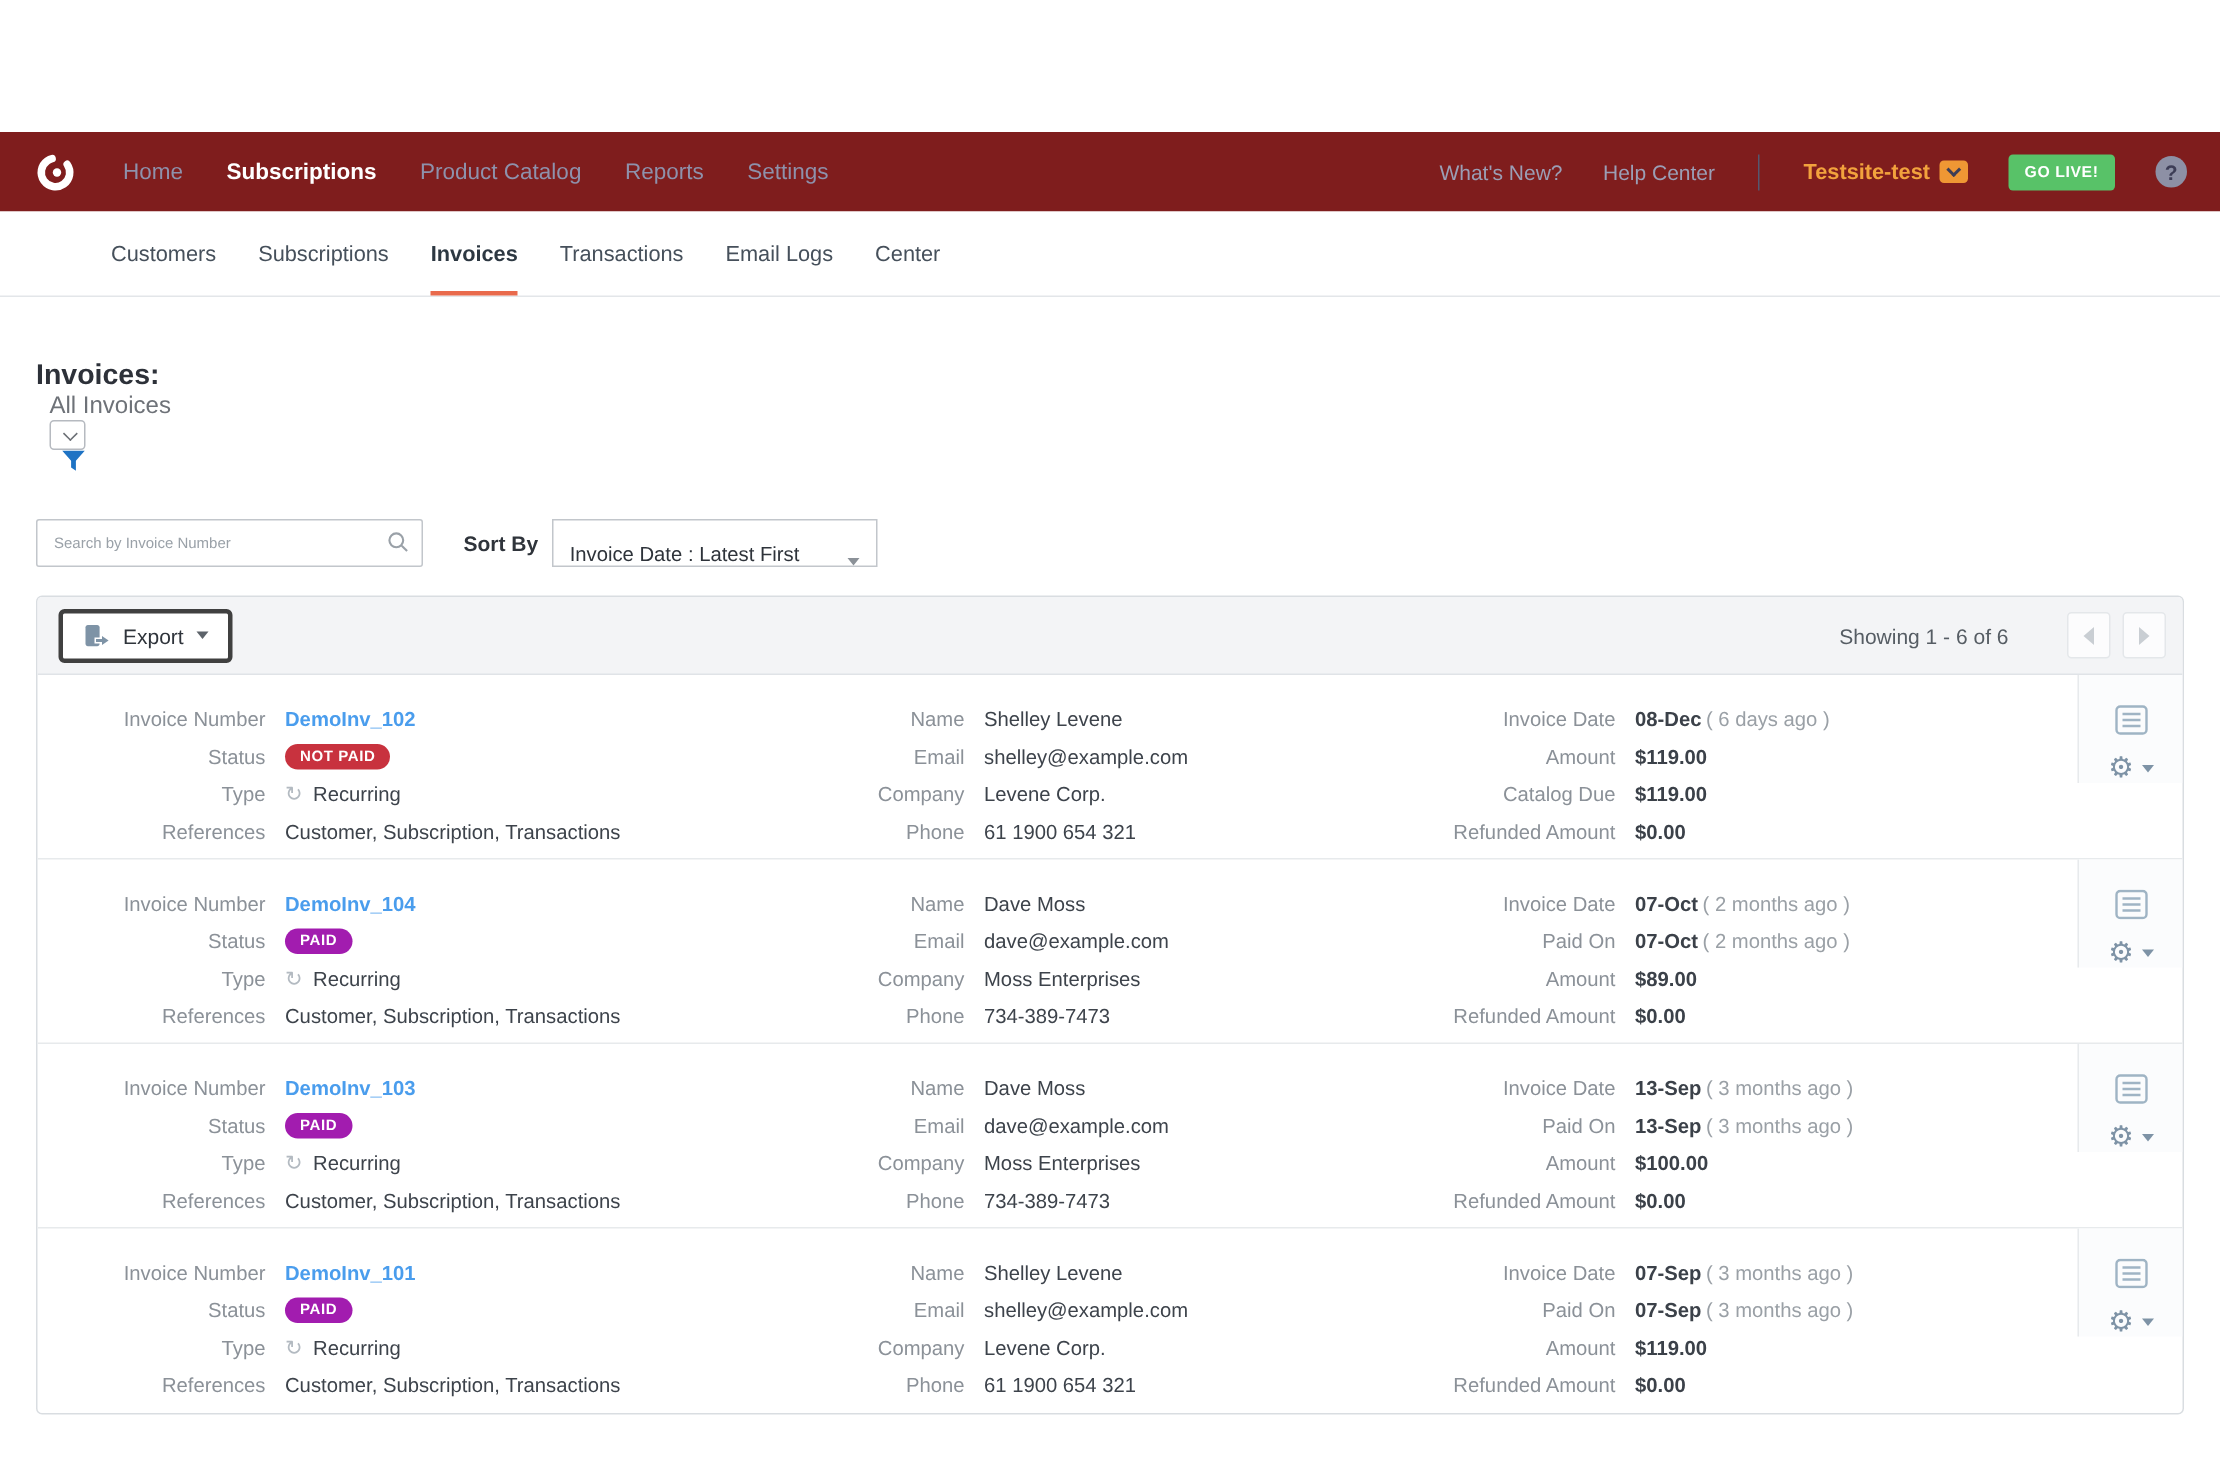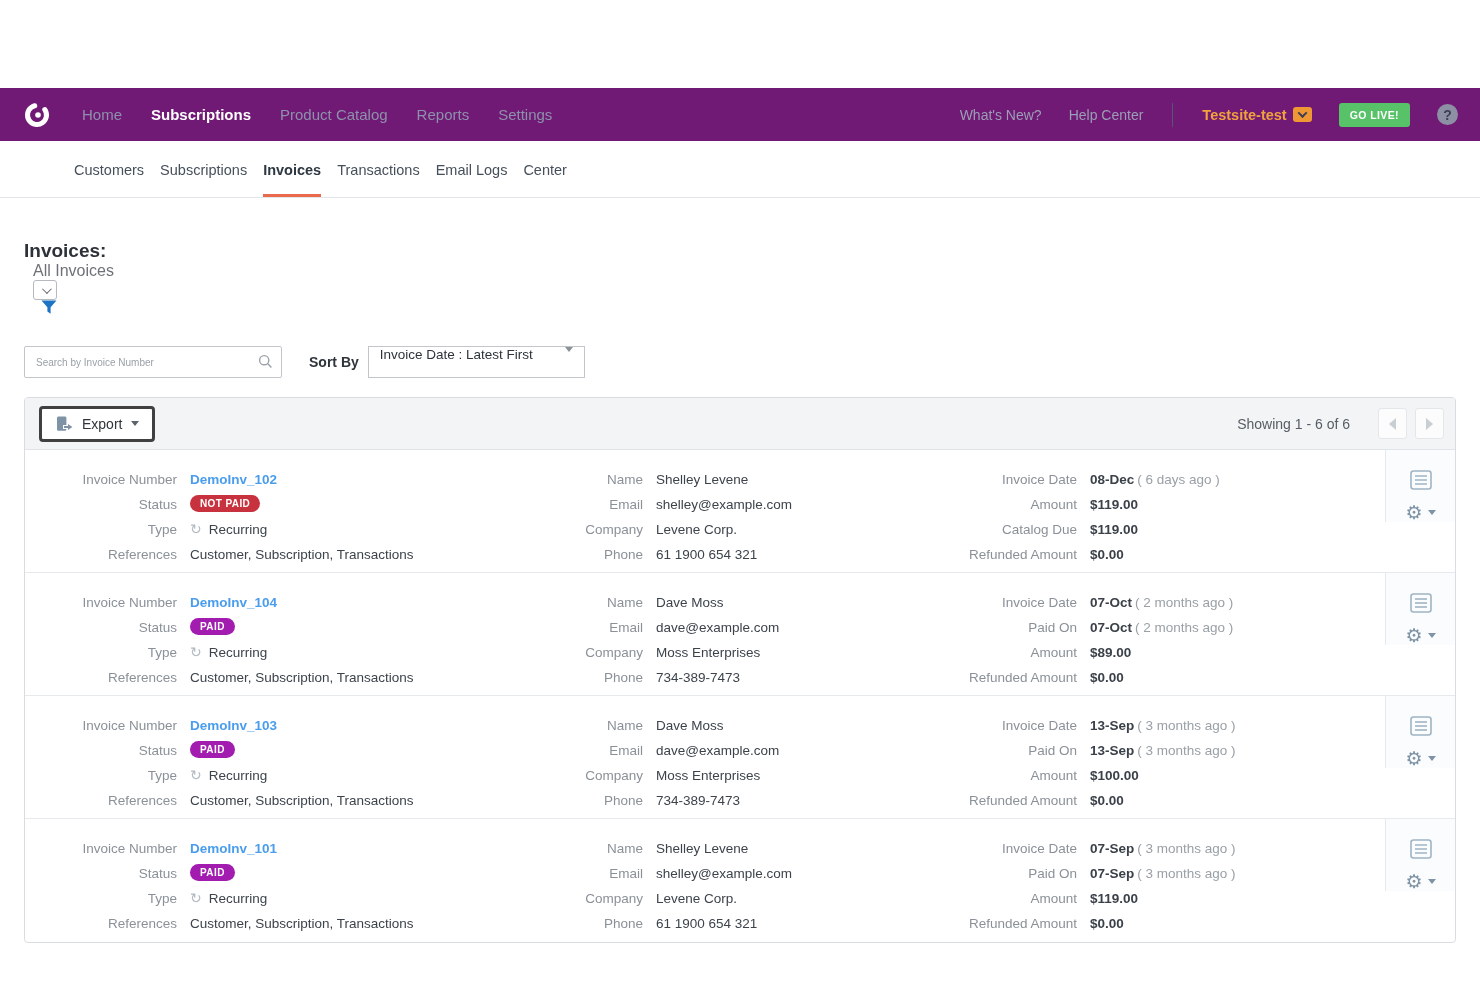--- a/index.html
+++ b/index.html
@@ -5,21 +5,21 @@
   * { margin:0; padding:0; box-sizing:border-box; }
   html,body { background:#fff; }
   body {
     width:1480px; height:987px; overflow:hidden; position:relative;
     font-family:"Liberation Sans", sans-serif; color:#3d434b;
   }
   .top-spacer { height:88px; background:#fff; }
 
   
   .topnav {
-    height:53px; background:#701a75; display:flex; align-items:center; padding:0 22px;
+    height:53px; background:#7f1d1d; display:flex; align-items:center; padding:0 22px;
   }
   .logo { display:flex; align-items:center; margin-right:30px; }
   .topnav .menu { display:flex; gap:29px; }
   .topnav .menu .titem { color:#8e91ab; font-size:15px; cursor:pointer; white-space:nowrap; }
   .topnav .menu .titem.active { color:#ffffff; font-weight:bold; }
   .topnav-right { margin-left:auto; display:flex; align-items:center; gap:27px; }
   .tn-link { color:#9b9eb5; font-size:14px; cursor:pointer; white-space:nowrap; }
   .vdiv { width:1px; height:24px; background:#55576f; margin:0 2px; }
   .site-name { color:#f2a23d; font-size:14.5px; font-weight:bold; display:flex; align-items:center; gap:6px; cursor:pointer; }
   .site-caret-badge {
@@ -35,21 +35,21 @@
     letter-spacing:.4px; padding:6px 11px; border-radius:3px; cursor:pointer;
     font-family:"Liberation Sans", sans-serif;
   }
   .help-circle {
     width:21px; height:21px; border-radius:50%; background:#8d90a5; color:#3d3d56;
     font-weight:bold; font-size:14px; display:flex; align-items:center; justify-content:center; cursor:pointer;
   }
 
   
   .subnav {
-    height:57px; display:flex; align-items:flex-end; gap:16px;
+    height:57px; display:flex; align-items:flex-end; gap:28px;
     padding:0 24px 0 74px; border-bottom:1px solid #e3e6e9; background:#fff;
   }
   .subnav .stab { font-size:14.5px; color:#46505b; padding-bottom:19px; cursor:pointer; white-space:nowrap; }
   .subnav .stab.active { font-weight:bold; color:#2d3842; border-bottom:3px solid #e96a4c; padding-bottom:16px; }
 
   .content { padding:0 24px; }
 
   
   .title-row { margin-top:42px; display:flex; align-items:flex-start;flex-direction:column; }
   .page-title { font-size:19px; font-weight:bold; color:#2d3139; }
@@ -66,38 +66,38 @@
   .search-box { position:relative; width:258px; }
   .search-box input {
     width:100%; height:32px; border:1px solid #c2c6cb; border-radius:2px;
     padding:0 32px 0 11px; font-size:10px; color:#333; font-family:"Liberation Sans", sans-serif;
   }
   .search-box input::placeholder { color:#9aa1a8; }
   .search-box .mag { position:absolute; right:9px; top:8px; }
   .sort-label { margin-left:27px; margin-right:9px; font-size:14px; font-weight:bold; color:#2f343b; }
   .sort-select {
     width:217px; height:32px; border:1px solid #c2c6cb; background:#fff; cursor:pointer;
-    display:flex; align-items:flex-start; justify-content:space-between; padding:0 11px; font-size:13.5px; color:#2e333a;
+    display:flex; align-items:flex-end; justify-content:space-between; padding:0 11px; font-size:13.5px; color:#2e333a;
   }
   .sort-select .sel-caret { width:0; height:0; border-left:4px solid transparent; border-right:4px solid transparent; border-top:5px solid #8b9198; }
 
   
   .table-card { margin-top:19px; border:1px solid #d9dde1; border-radius:4px; background:#fff; overflow:hidden; }
   .toolbar {
     height:52px; background:#f3f4f6; border-bottom:1px solid #e0e3e7;
     display:flex; align-items:center; padding:0 11px 0 14px;
   }
   .export-btn {
     height:36px; background:#fff; border:3px solid #404040; border-radius:4px; cursor:pointer;
     display:flex; align-items:center; gap:9px; padding:0 13px; font-size:14px; color:#2f343b;
     font-family:"Liberation Sans", sans-serif;
   }
   .export-btn .exp-caret { width:0; height:0; border-left:4px solid transparent; border-right:4px solid transparent; border-top:5px solid #5d636a; }
   .toolbar-right { margin-left:auto; display:flex; align-items:center; }
-  .showing { font-size:14px; color:#565d64; margin-right:20px;text-align:right; }
+  .showing { font-size:14px; color:#565d64; margin-right:31px;text-align:right; }
   .page-btn {
     width:29px; height:31px; background:#fcfcfd; border:1px solid #e4e7ea; border-radius:3px;
     display:flex; align-items:center; justify-content:center; cursor:pointer; margin-left:8px;
   }
   .tri-left  { width:0; height:0; border-top:6px solid transparent; border-bottom:6px solid transparent; border-right:7px solid #c9ced3; }
   .tri-right { width:0; height:0; border-top:6px solid transparent; border-bottom:6px solid transparent; border-left:7px solid #c9ced3; }
 
   
   .inv-row { display:flex; align-items:flex-start; border-bottom:1px solid #e7eaec; min-height:123px; }
   .inv-list > div.inv-row:last-of-type { border-bottom:none; }

